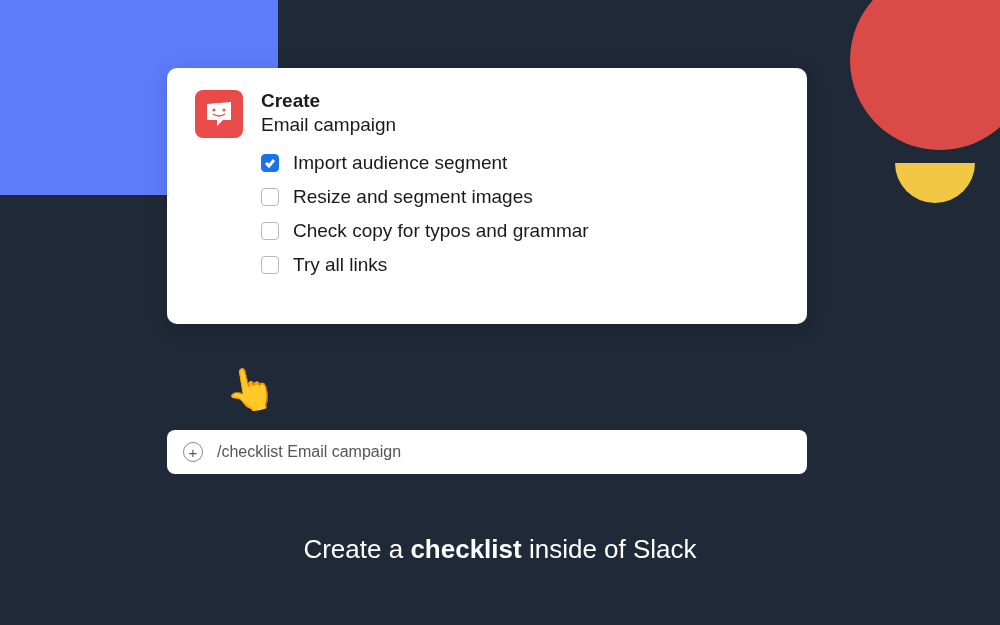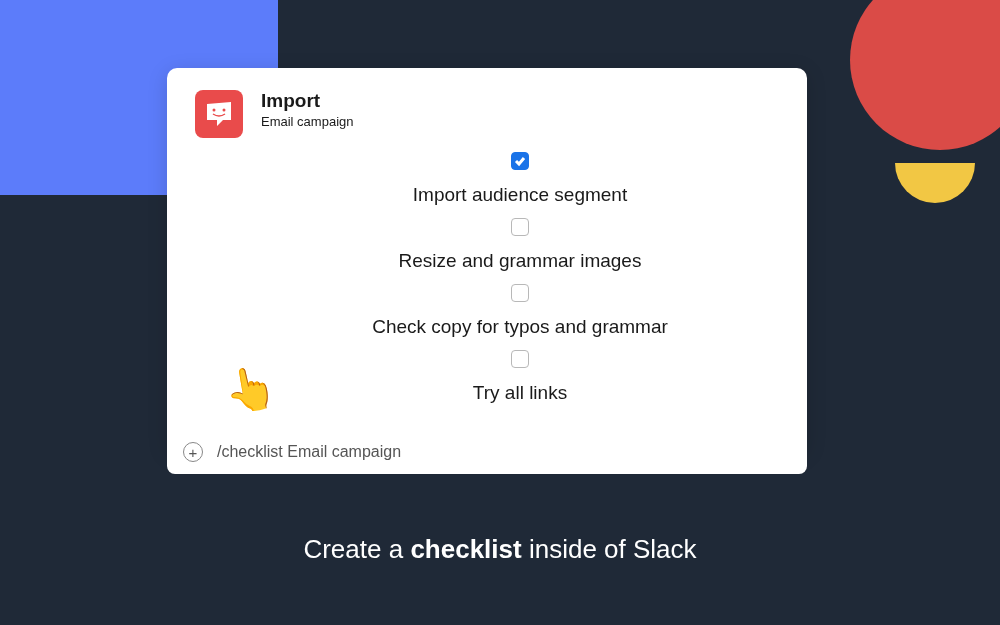--- a/index.html
+++ b/index.html
@@ -65,34 +65,33 @@
     }
     .app-icon svg { width: 32px; height: 32px; }
     .header-text { padding-top: 0px; }
     .app-name {
       font-weight: 700;
       font-size: 19px;
       color: #1a1a1a;
       margin-bottom: 2px;
     }
     .list-title {
-      font-size: 13px;
+      font-size: 19px;
       color: #1a1a1a;
       font-weight: 400;
     }
     .items {
       margin-left: 66px;
     }
     .item {
       display: flex;
       align-items: center;
       gap: 14px;
       margin-bottom: 12px;
       position: relative;
-      flex-direction: column;
     }
     .item:last-child { margin-bottom: 16px; }
     .checkbox {
       width: 18px;
       height: 18px;
       border: 1.5px solid #b8b8b8;
       border-radius: 4px;
       flex-shrink: 0;
       display: flex;
       align-items: center;
@@ -172,36 +171,36 @@
   <div class="header">
     <div class="app-icon">
       <svg viewBox="0 0 32 32">
         <path d="M4 6 L28 4 L28 22 L20 22 L14 28 L14 22 L4 22 Z" fill="#fff"></path>
         <circle cx="11" cy="12" r="1.5" fill="#e94b4b"></circle>
         <circle cx="21" cy="12" r="1.5" fill="#e94b4b"></circle>
         <path d="M10 16 Q16 20 22 16" stroke="#e94b4b" stroke-width="1.5" fill="none"></path>
       </svg>
     </div>
     <div class="header-text">
-      <div class="app-name">Import</div>
+      <div class="app-name">Create</div>
       <div class="list-title">Email campaign</div>
     </div>
   </div>
   <div class="items">
     <div class="item">
       <div class="checkbox checked">
         <svg viewBox="0 0 12 12">
             <path d="M2 6 L5 9 L10 3"></path>
           </svg>
       </div>
       <span class="item-label">Import audience segment</span>
     </div>
     <div class="item">
       <div class="checkbox"></div>
-      <span class="item-label">Resize and grammar images</span>
+      <span class="item-label">Resize and segment images</span>
     </div>
     <div class="item">
       <div class="checkbox"></div>
       <span class="item-label">Check copy for typos and grammar</span>
     </div>
     <div class="item">
       <div class="checkbox"></div>
       <span class="item-label">Try all links</span>
     </div>
   </div>

